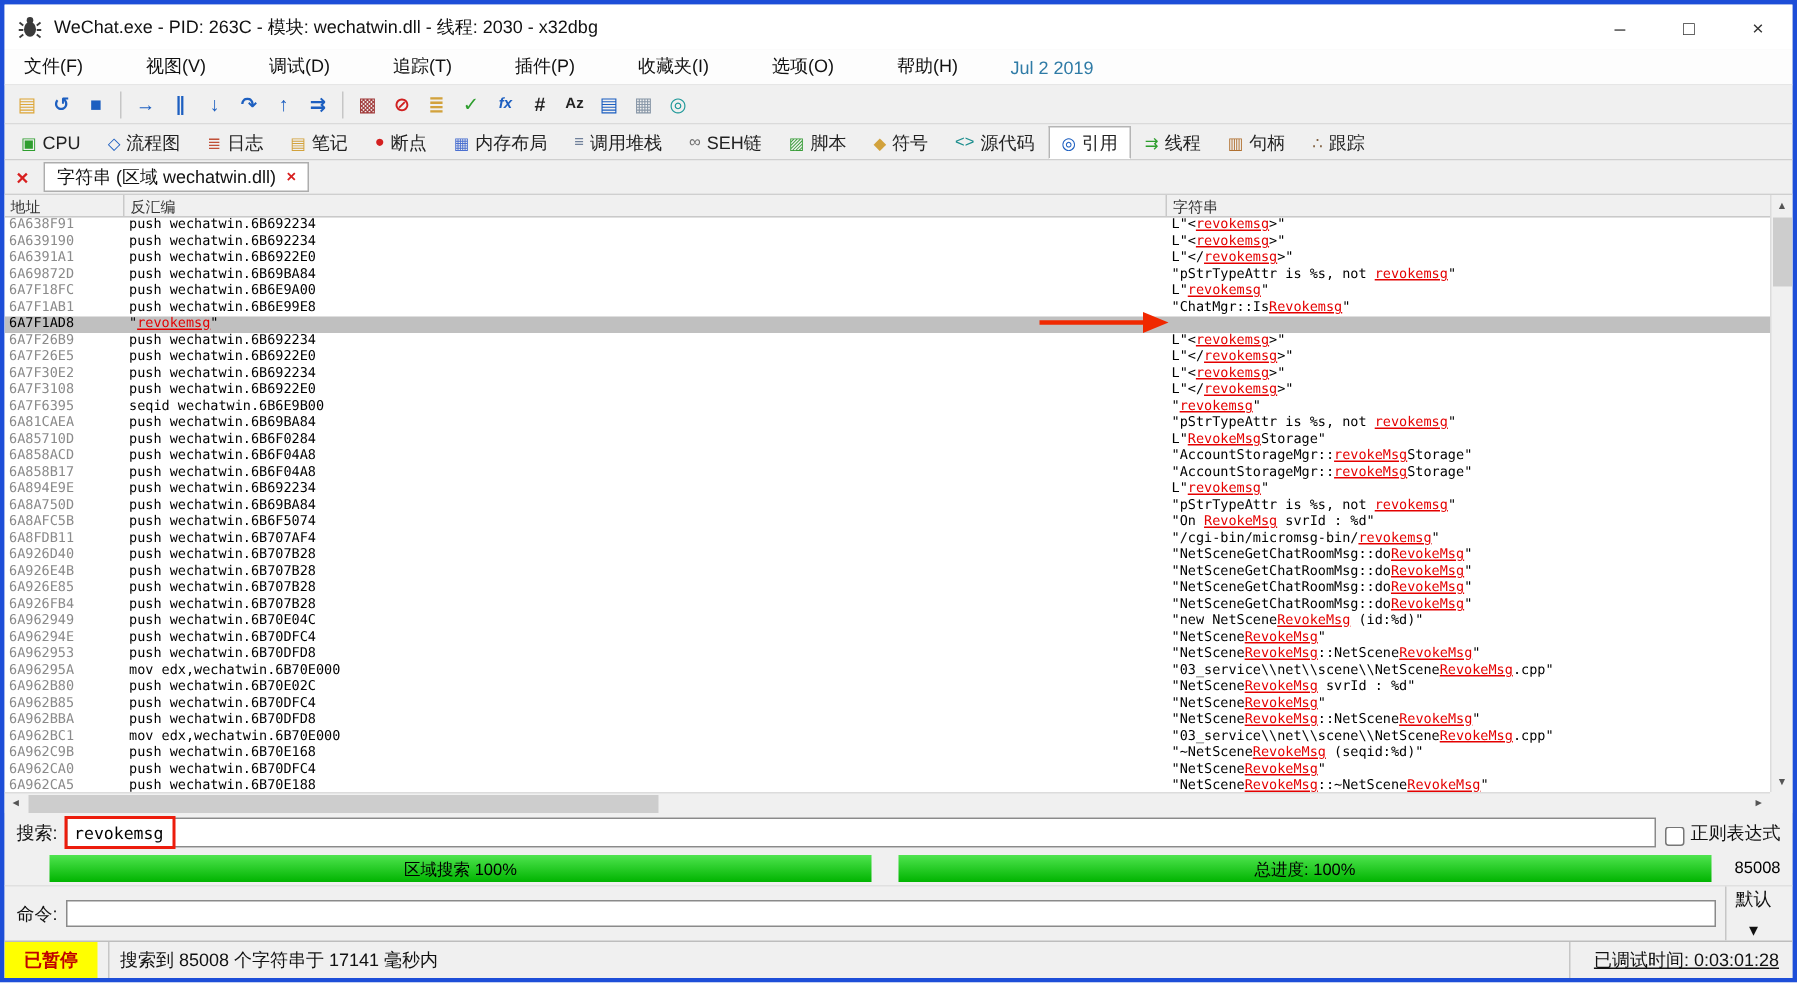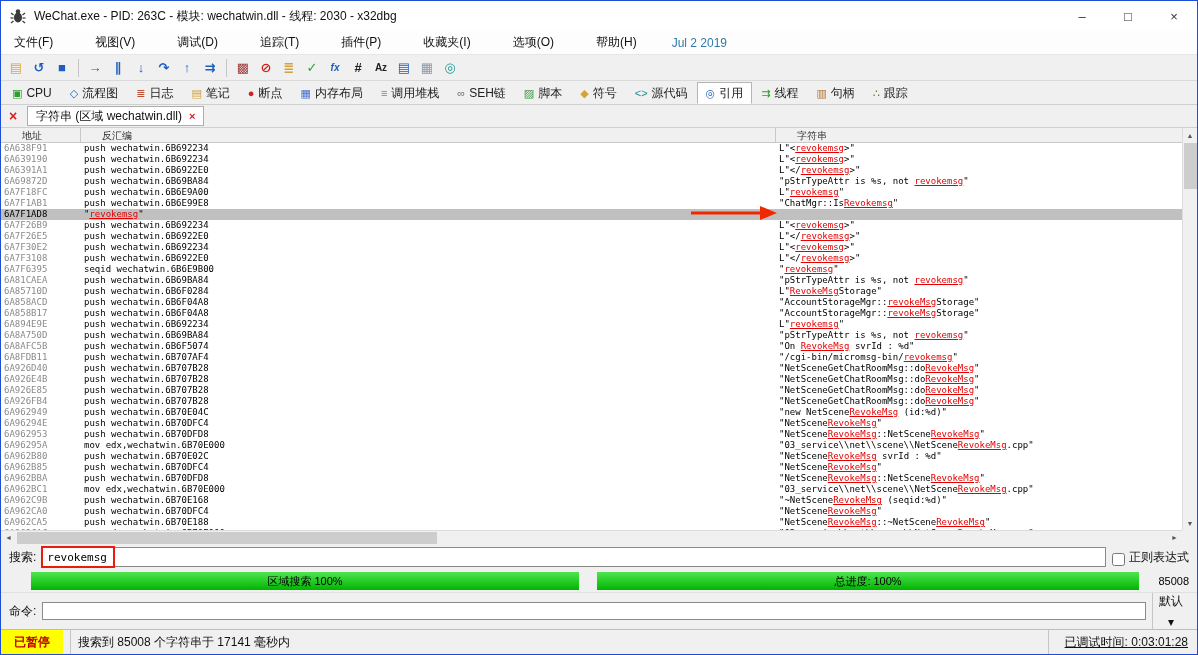--- a/index.html
+++ b/index.html
@@ -1,18 +1,18 @@
 <!DOCTYPE html>
 <html><head>
 <meta charset="utf-8">
 <style>
   *{margin:0;padding:0;box-sizing:border-box;}
   html,body{background:#ffffff;}
   body{font-family:"Liberation Sans","DejaVu Sans",sans-serif;}
-  .window{position:relative;width:1198px;height:655px;background:#f0f0f0;border:1px solid #1d4ed8;
+  .window{position:relative;width:1198px;height:655px;background:#f0f0f0;border:3px solid #1d4ed8;
           display:flex;flex-direction:column;overflow:hidden;}
   
   .titlebar{flex:0 0 30px;background:#ffffff;display:flex;align-items:center;padding-left:9px;font-size:12px;color:#111;}
   .title-text{margin-left:8px;}
   .win-controls{margin-left:auto;display:flex;height:100%;}
   .win-btn{width:46px;display:flex;align-items:center;justify-content:center;font-size:13px;color:#333;}
   
   .menubar{flex:0 0 24px;background:#fdfdfd;display:flex;align-items:center;padding:0 4px;font-size:12px;border-bottom:1px solid #e6e6e6;color:#111;}
   .menu-item{padding:3px 9px;}
   .menu-date{color:#2f7ba6;margin-left:26px;}
@@ -28,21 +28,21 @@
   .tab.sel{background:#ffffff;border:1px solid #b5b5b5;border-bottom-color:#ffffff;}
   .tab-icon{font-size:11px;}
   
   .subtabbar{flex:0 0 22px;display:flex;align-items:center;background:#f0f0f0;padding:0 3px;gap:5px;}
   .closeall{width:18px;height:18px;display:flex;align-items:center;justify-content:center;color:#d81f1f;font-weight:bold;font-size:14px;}
   .doc-tab{display:flex;align-items:center;gap:7px;height:20px;padding:0 8px;background:#ffffff;border:1px solid #adadad;font-size:12px;color:#111;}
   .doc-tab-close{color:#d81f1f;font-size:11px;font-weight:bold;}
   
   .table-area{position:relative;flex:1 1 auto;background:#ffffff;overflow:hidden;border-top:1px solid #cfcfcf;}
   .thead{display:flex;height:15px;background:#f0f0f0;border-bottom:1px solid #c9c9c9;font-size:10px;color:#333;width:calc(100% - 15px);}
-  .th{padding:1px 21px;border-right:1px solid #c9c9c9;white-space:nowrap;overflow:hidden;}
+  .th{padding:1px 4px;border-right:1px solid #c9c9c9;white-space:nowrap;overflow:hidden;}
   .th-addr{width:80px;flex-shrink:0;}
   .th-dis{width:695px;flex-shrink:0;}
   .th-str{flex:1;border-right:none;}
   .tbody{position:relative;width:calc(100% - 15px);height:calc(100% - 29px);overflow:hidden;
          font-family:"DejaVu Sans Mono","Liberation Mono",monospace;font-size:9px;color:#000;}
   .row{display:flex;height:11px;line-height:11px;white-space:nowrap;}
   .row.sel{background:#c0c0c0;}
   .c-addr{width:80px;flex-shrink:0;color:#8a8a8a;padding-left:3px;overflow:hidden;}
   .row.sel .c-addr{color:#000;}
   .c-dis{width:695px;flex-shrink:0;padding-left:3px;overflow:hidden;}

